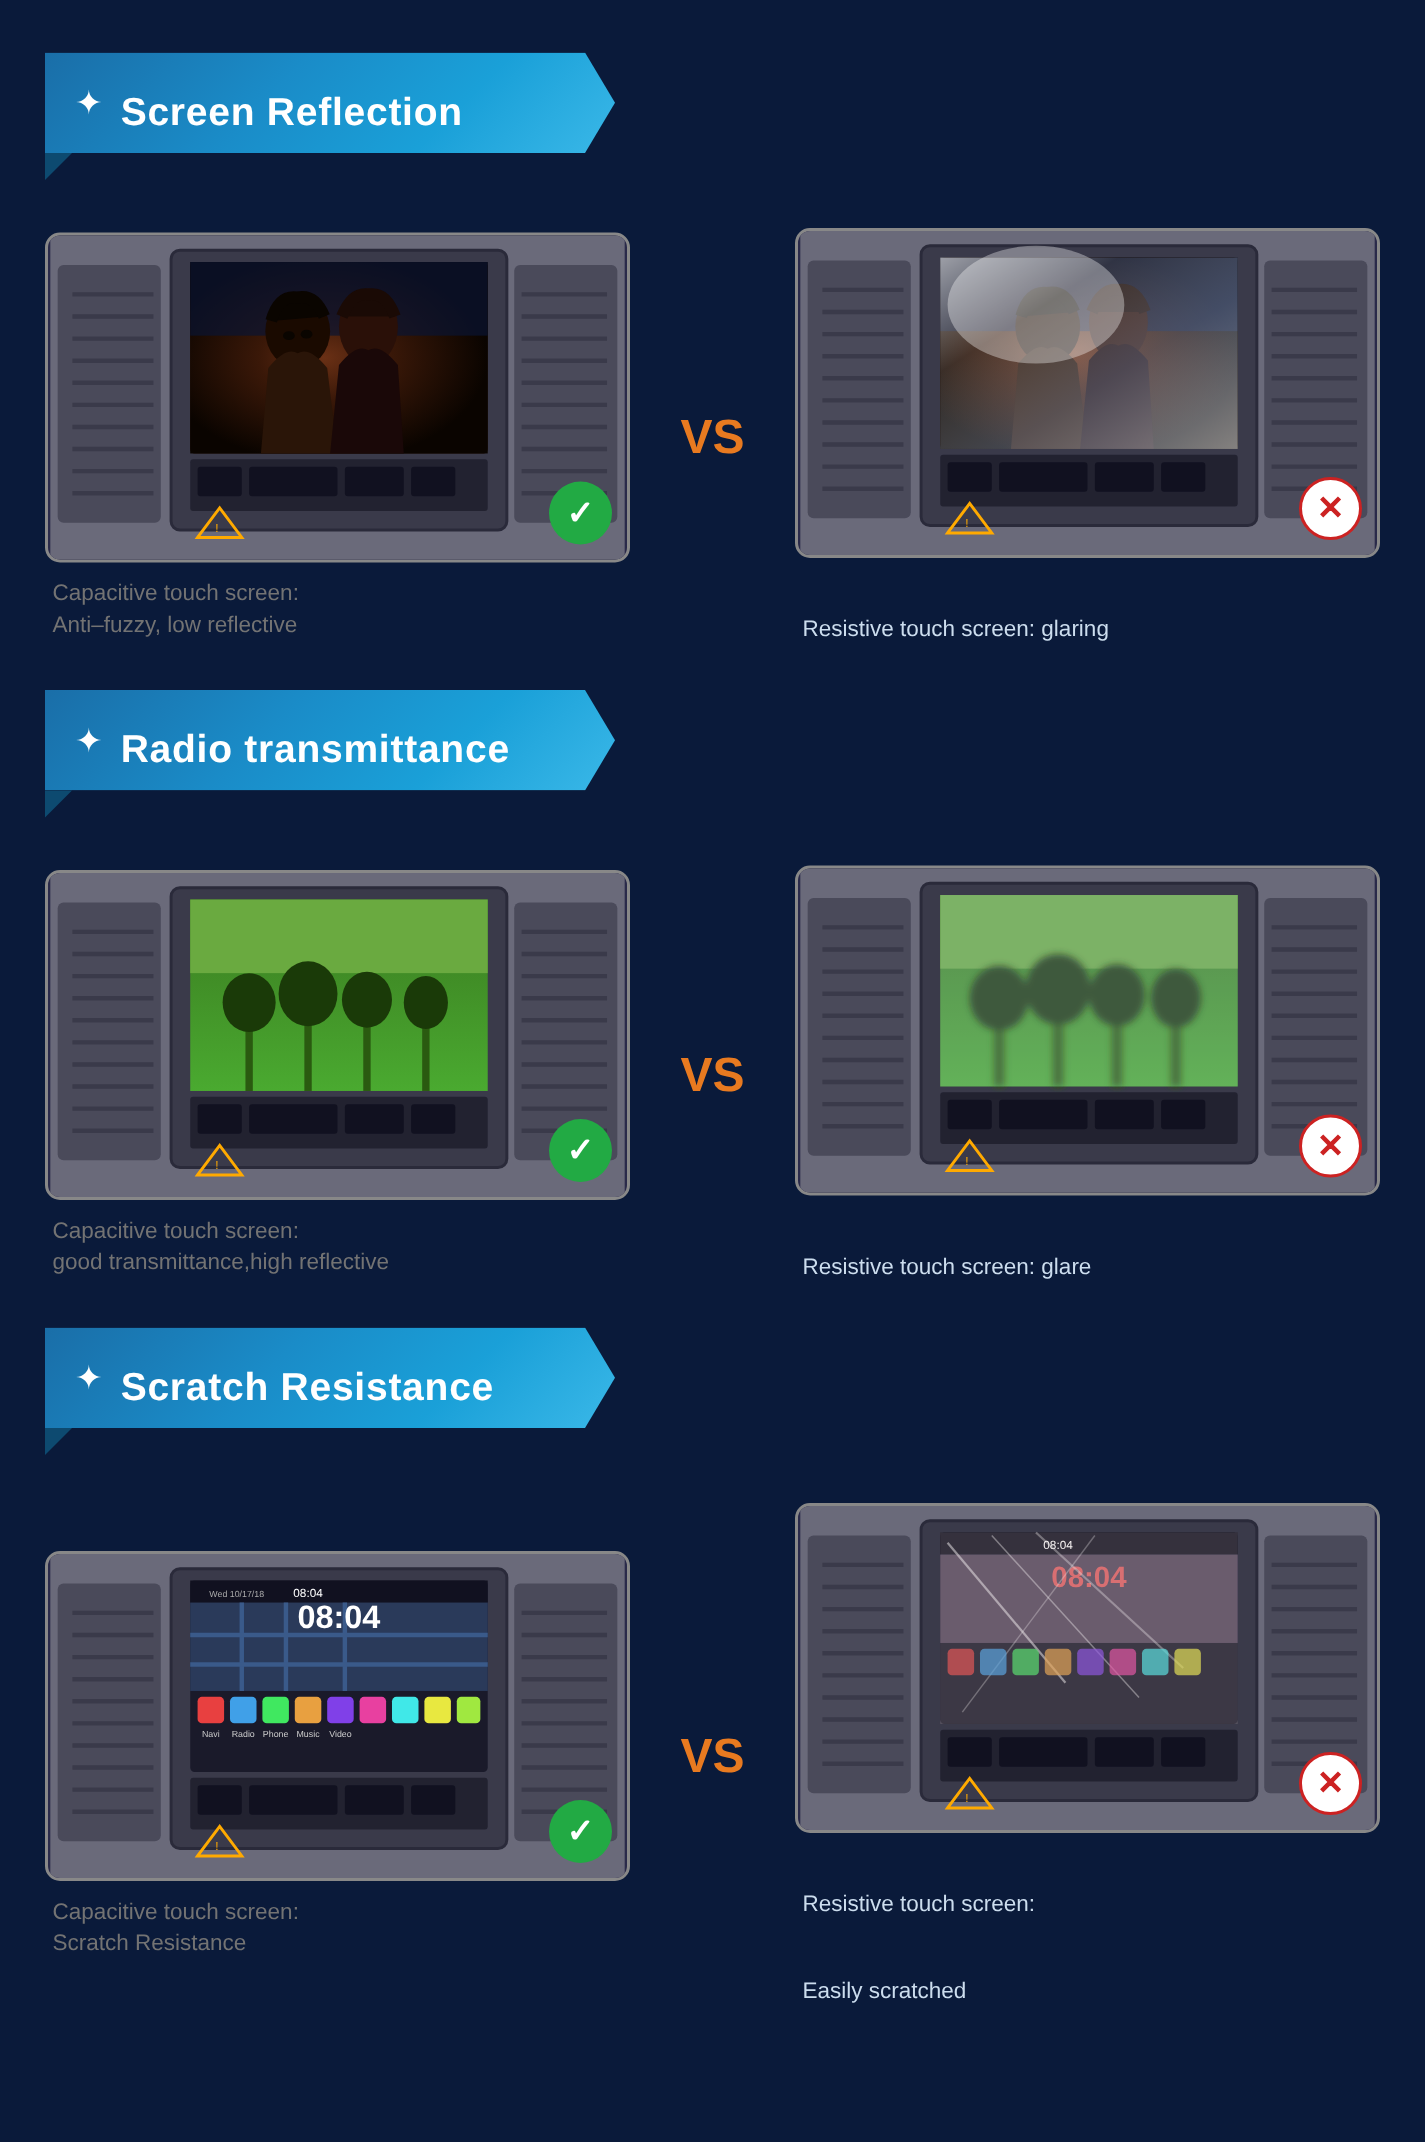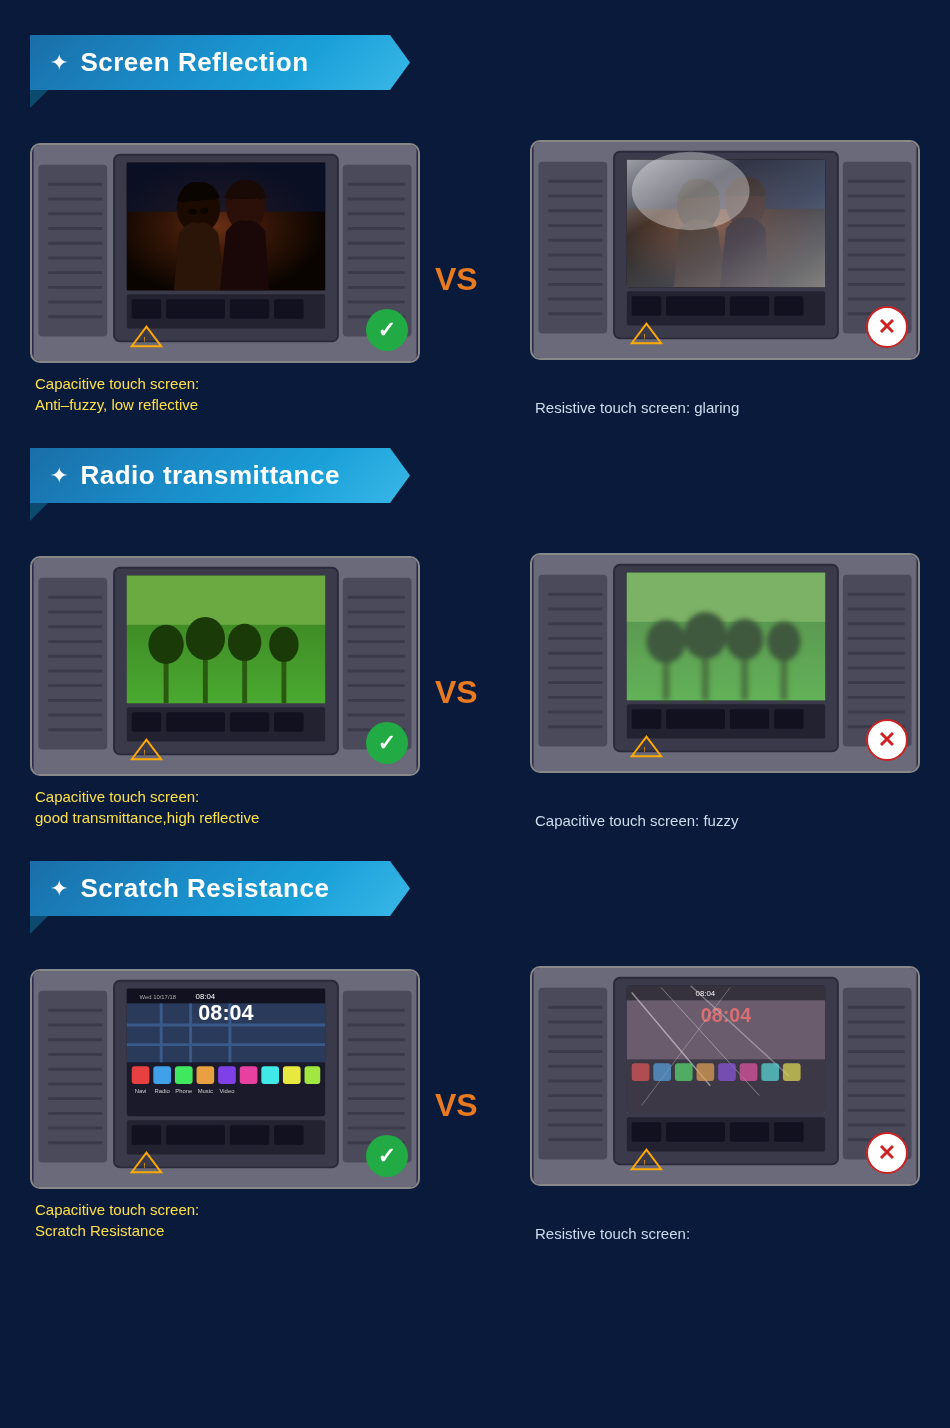--- a/index.html
+++ b/index.html
@@ -44,36 +44,37 @@
     .banner-icon {
       color: white;
       font-size: 22px;
       margin-right: 12px;
     }
     .banner-title {
       color: white;
       font-size: 26px;
       font-weight: bold;
       letter-spacing: 0.5px;
+      margin-top: 12px;
     }
 
     
     .comparison-row {
       display: flex;
       align-items: center;
       justify-content: space-between;
       margin-top: 50px;
       margin-bottom: 20px;
     }
 
     .vs-label {
       color: #e87a20;
       font-size: 32px;
       font-weight: bold;
-      text-align: left;
+      text-align: center;
       min-width: 80px;
     }
 
     
     .screen-card {
       width: 390px;
       position: relative;
     }
 
     .screen-image {
@@ -105,21 +106,21 @@
       background: #22aa44;
       color: white;
     }
 
     
     .caption {
       margin-top: 10px;
       padding-left: 5px;
     }
     .caption-blue {
-      color: #fde047;
+      color: #737373;
       font-size: 15px;
       line-height: 1.4;
     }
     .caption-white {
       color: #ccddee;
       font-size: 15px;
       line-height: 1.4;
       margin-top: 37px;
     }
 
@@ -422,21 +423,21 @@
           <rect x="100" y="157" width="30" height="20" rx="2" fill="#111120"></rect>
           <rect x="135" y="157" width="60" height="20" rx="2" fill="#111120"></rect>
           <rect x="200" y="157" width="40" height="20" rx="2" fill="#111120"></rect>
           <rect x="245" y="157" width="30" height="20" rx="2" fill="#111120"></rect>
           <polygon points="100,205 115,185 130,205" fill="none" stroke="#ffaa00" stroke-width="2"></polygon>
           <text x="112" y="201" fill="#ffaa00" font-size="8">!</text>
         </svg>
         <div style="position:absolute; bottom:10px; right:10px; width:42px; height:42px; border-radius:50%; background:white; border:2px solid #cc2222; display:flex; align-items:center; justify-content:center; font-size:22px; color:#cc2222; font-weight:bold; z-index:10;">✕</div>
       </div>
       <div class="caption">
-        <div class="caption-white">Capacitive touch screen: fuzzy</div>
+        <div class="caption-white">Resistive touch screen: glare</div>
       </div>
     </div>
   </div>
 
   <div class="section-header" style="margin-top:30px;">
     <div class="banner">
       <span class="banner-icon">✦</span>
       <span class="banner-title">Scratch Resistance</span>
     </div>
     <div class="banner-notch"></div>
@@ -578,17 +579,18 @@
           <rect x="135" y="157" width="60" height="20" rx="2" fill="#111120"></rect>
           <rect x="200" y="157" width="40" height="20" rx="2" fill="#111120"></rect>
           <rect x="245" y="157" width="30" height="20" rx="2" fill="#111120"></rect>
           <polygon points="100,205 115,185 130,205" fill="none" stroke="#ffaa00" stroke-width="2"></polygon>
           <text x="112" y="201" fill="#ffaa00" font-size="8">!</text>
         </svg>
         <div style="position:absolute; bottom:10px; right:10px; width:42px; height:42px; border-radius:50%; background:white; border:2px solid #cc2222; display:flex; align-items:center; justify-content:center; font-size:22px; color:#cc2222; font-weight:bold; z-index:10;">✕</div>
       </div>
       <div class="caption">
         <div class="caption-white">Resistive touch screen:</div>
+        <div class="caption-white">Easily scratched</div>
       </div>
     </div>
   </div>
 
 </div>
 
 </body></html>

